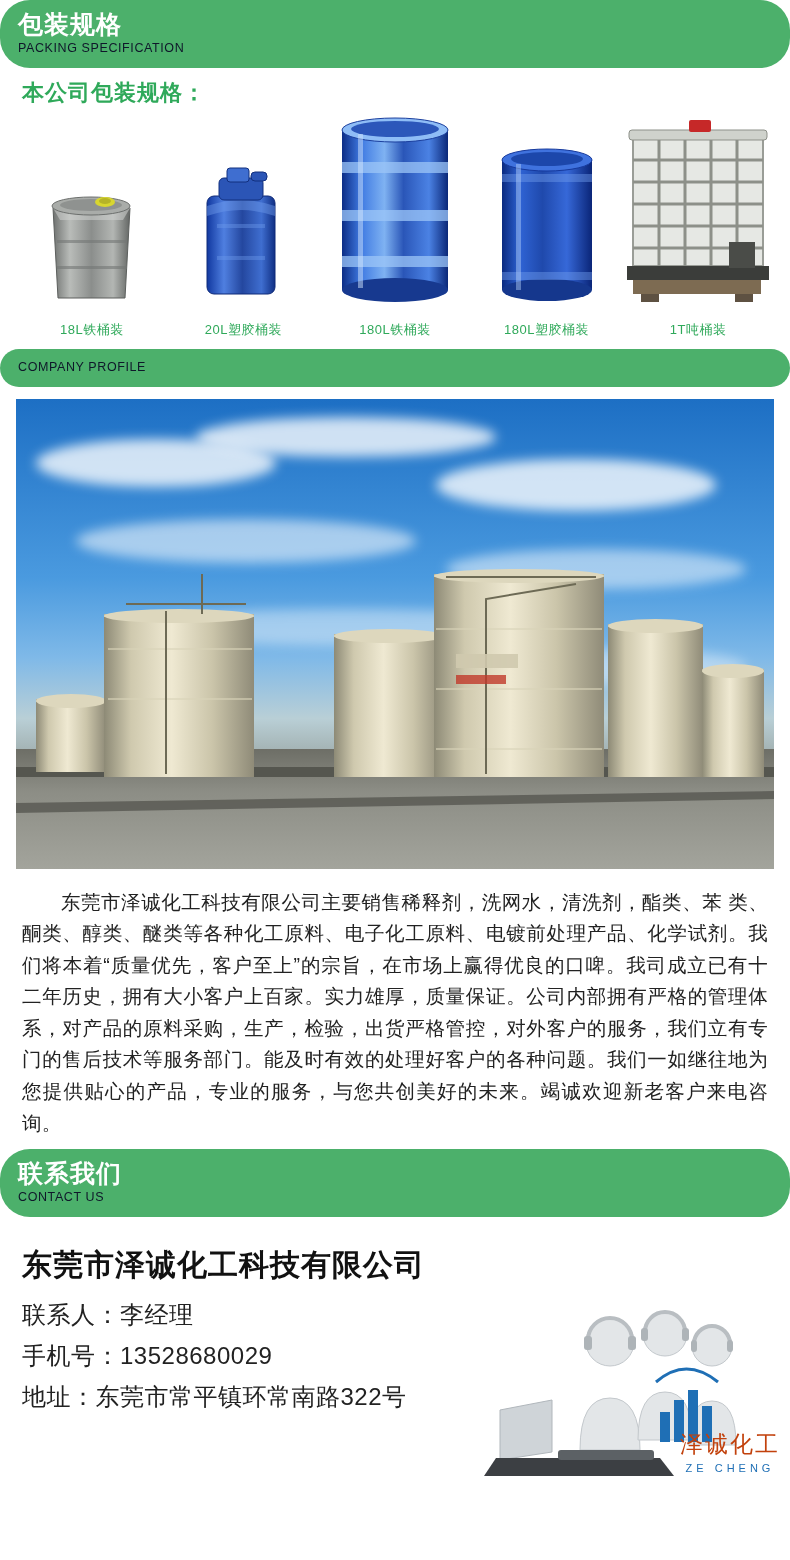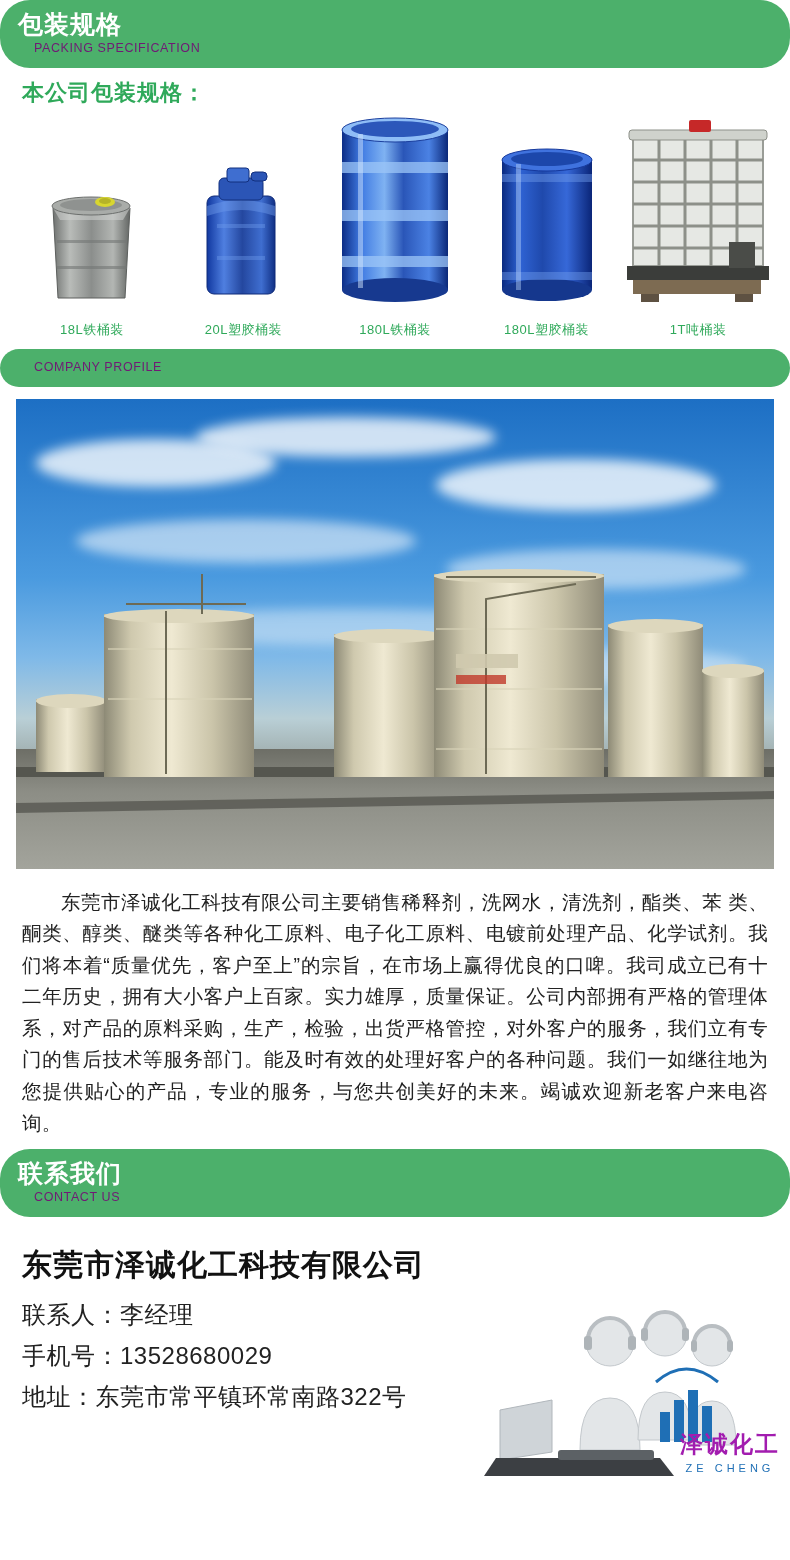--- a/index.html
+++ b/index.html
@@ -30,22 +30,21 @@
     font-size: 25px;
     font-weight: bold;
     line-height: 1.18;
     letter-spacing: 1px;
   }
   .section-bar .en {
     font-size: 12.5px;
     letter-spacing: 0.6px;
     line-height: 1.2;
     margin-top: 1px;
-    color: #701a75;
-    margin-left: 16px;
+    color: #0f172a;
   }
 
   
   .packing-body {
     padding: 6px 0 10px 0;
     background: #fff;
   }
   .packing-title {
     color: #2FA95A;
     font-size: 22px;
@@ -163,23 +162,23 @@
   }
   .logo-badge {
     position: absolute;
     right: 10px;
     bottom: 6px;
     text-align: center;
     color: #1f6fb5;
   }
   .logo-cn {
     font-size: 23px;
-    font-weight: bold;
+    font-weight: normal;
     letter-spacing: 2px;
-    color: #a21caf;
+    color: #c2410c;
   }
   .logo-en {
     font-size: 11px;
     letter-spacing: 4px;
     color: #1f6fb5;
     margin-top: 2px;
   }
 </style>
 </head>
 <body>

